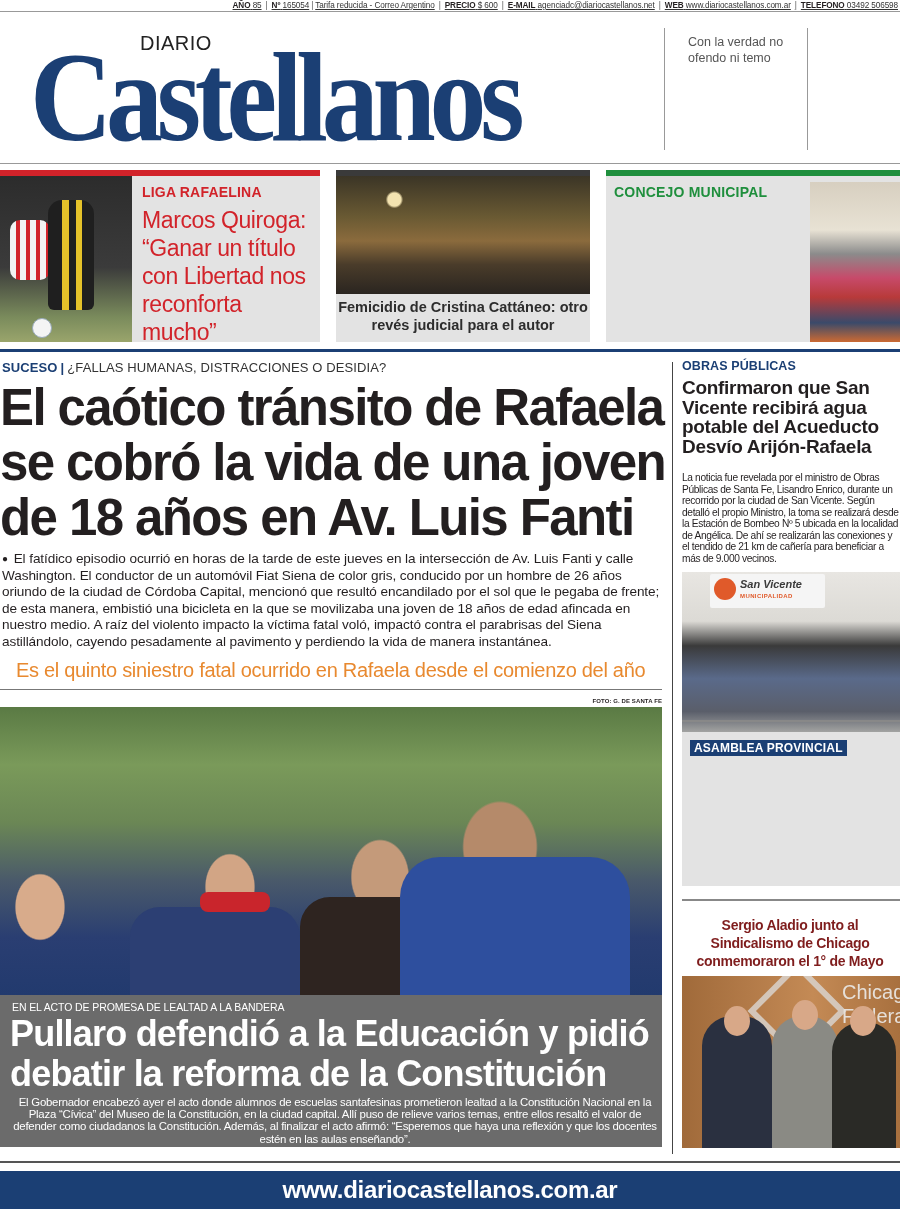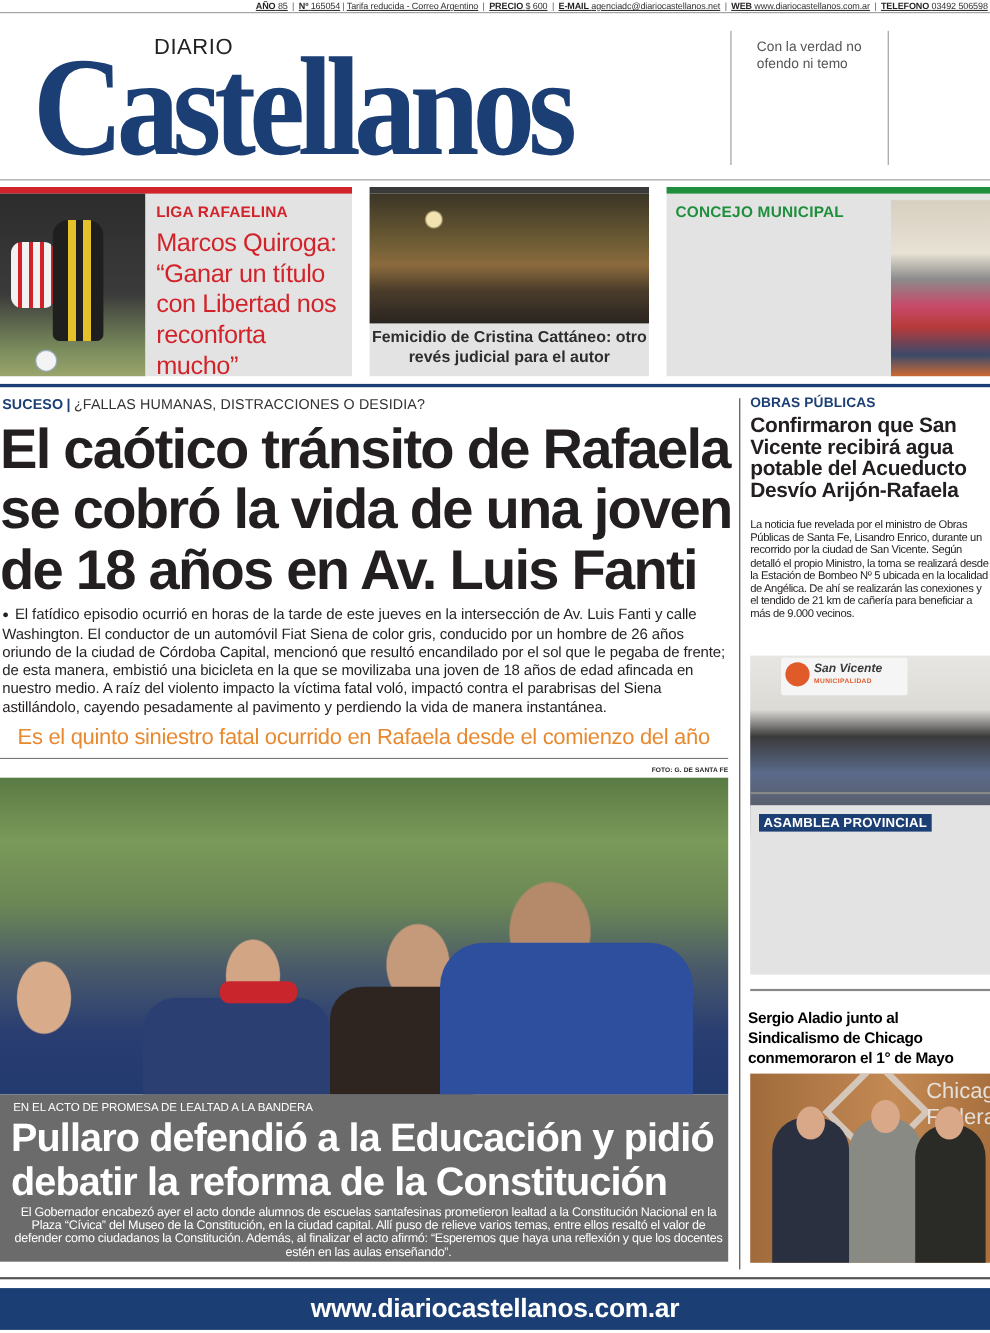--- a/index.html
+++ b/index.html
@@ -90,32 +90,32 @@
   .main-caption { position: absolute; left: 0; top: 995px; width: 662px; height: 152px; background: #6b6b6b; color: #fff; }
   .main-caption .kick { position: absolute; left: 12px; top: 6px; font-family: "Liberation Sans Narrow", "Liberation Sans", sans-serif; font-size: 10.5px; color: #fff; letter-spacing: -0.1px; }
   .main-caption .title { position: absolute; left: 10px; top: 19px; width: 650px; font-family: "Liberation Sans Narrow", "Liberation Sans", sans-serif; font-weight: bold; font-size: 36px; line-height: 40px; color: #fff; letter-spacing: -0.8px; }
   .main-caption .body { position: absolute; left: 12px; top: 101px; width: 646px; font-family: "Liberation Sans Narrow", "Liberation Sans", sans-serif; font-size: 11.4px; line-height: 12.2px; color: #fff; letter-spacing: -0.25px; text-align: center; }
 
   
   .col-divider { position: absolute; left: 672px; width: 1px; background: #444; }
   .side1-kick { position: absolute; left: 682px; top: 359px; font-size: 12.5px; font-weight: bold; color: #1b3f74; letter-spacing: 0.1px; }
   .side1-title { position: absolute; left: 682px; top: 378px; width: 218px; font-size: 19px; font-weight: bold; line-height: 19.5px; color: #231f20; letter-spacing: -0.3px; }
   .side1-body { position: absolute; left: 682px; top: 472px; width: 218px; font-family: "Liberation Sans Narrow", "Liberation Sans", sans-serif; font-size: 10.2px; line-height: 11.5px; color: #231f20; letter-spacing: -0.35px; }
-  .side1-photo { position: absolute; left: 682px; top: 596px; width: 218px; height: 164px; overflow: hidden;
+  .side1-photo { position: absolute; left: 682px; top: 572px; width: 218px; height: 164px; overflow: hidden;
     background: linear-gradient(180deg, #e8e6e2 0%, #dcdad5 30%, #3a3a3a 45%, #5a6a8a 65%, #5a5e6a 85%, #b0b0ac 100%); }
   .side1-photo .sign { position: absolute; left: 28px; top: 2px; width: 115px; height: 34px; background: #f5f5f5; border-radius: 2px; }
   .side1-photo .sign .mark { position: absolute; left: 4px; top: 4px; width: 22px; height: 22px; border-radius: 50%; background: #e05a2a; }
   .side1-photo .sign .txt { position: absolute; left: 30px; top: 4px; font-size: 11px; font-style: italic; font-weight: bold; color: #3a3a3a; }
   .side1-photo .sign .sub { position: absolute; left: 30px; top: 19px; font-size: 6px; font-weight: bold; color: #e05a2a; letter-spacing: 0.4px; }
 
   .side2 { position: absolute; left: 682px; top: 732px; width: 218px; height: 154px; background: #e3e3e3; }
   .side2 .kick { position: absolute; left: 8px; top: 8px; background: #1b3f74; color: #fff; font-size: 12px; font-weight: bold; padding: 1px 4px; letter-spacing: 0.2px; }
   .side2 .title { position: absolute; left: 8px; top: 32px; width: 208px; font-size: 21.5px; font-weight: bold; line-height: 25px; color: #231f20; letter-spacing: -0.4px; }
 
-  .side3-title { position: absolute; left: 680px; top: 916px; width: 220px; font-size: 14px; font-weight: bold; line-height: 18px; color: #000000; letter-spacing: -0.3px; }
+  .side3-title { position: absolute; left: 680px; top: 916px; width: 220px; text-align: center; font-size: 14px; font-weight: bold; line-height: 18px; color: #7f1d1d; letter-spacing: -0.3px; }
   .side3-photo { position: absolute; left: 682px; top: 976px; width: 218px; height: 172px; overflow: hidden;
     background: linear-gradient(90deg, #a06a3a 0%, #b27a48 30%, #c48a55 60%, #a8703e 100%); }
   .side3-photo .logo-mark { position: absolute; left: 80px; top: 0; width: 70px; height: 70px; border: 6px solid #d8d2cc; transform: rotate(45deg); opacity: 0.85; }
   .side3-photo .wall-text { position: absolute; left: 160px; top: 4px; font-size: 20px; color: #e6e0da; line-height: 24px; }
   .side3-photo .p1 { position: absolute; left: 20px; top: 40px; width: 70px; height: 140px; background: #2a3040; border-radius: 30px 30px 0 0; }
   .side3-photo .p2 { position: absolute; left: 90px; top: 40px; width: 66px; height: 140px; background: #8a8a84; border-radius: 30px 30px 0 0; }
   .side3-photo .p3 { position: absolute; left: 150px; top: 46px; width: 64px; height: 140px; background: #2a2a26; border-radius: 30px 30px 0 0; }
   .side3-photo .face { position: absolute; width: 26px; height: 30px; border-radius: 50%; background: #d8a888; }
 
   

